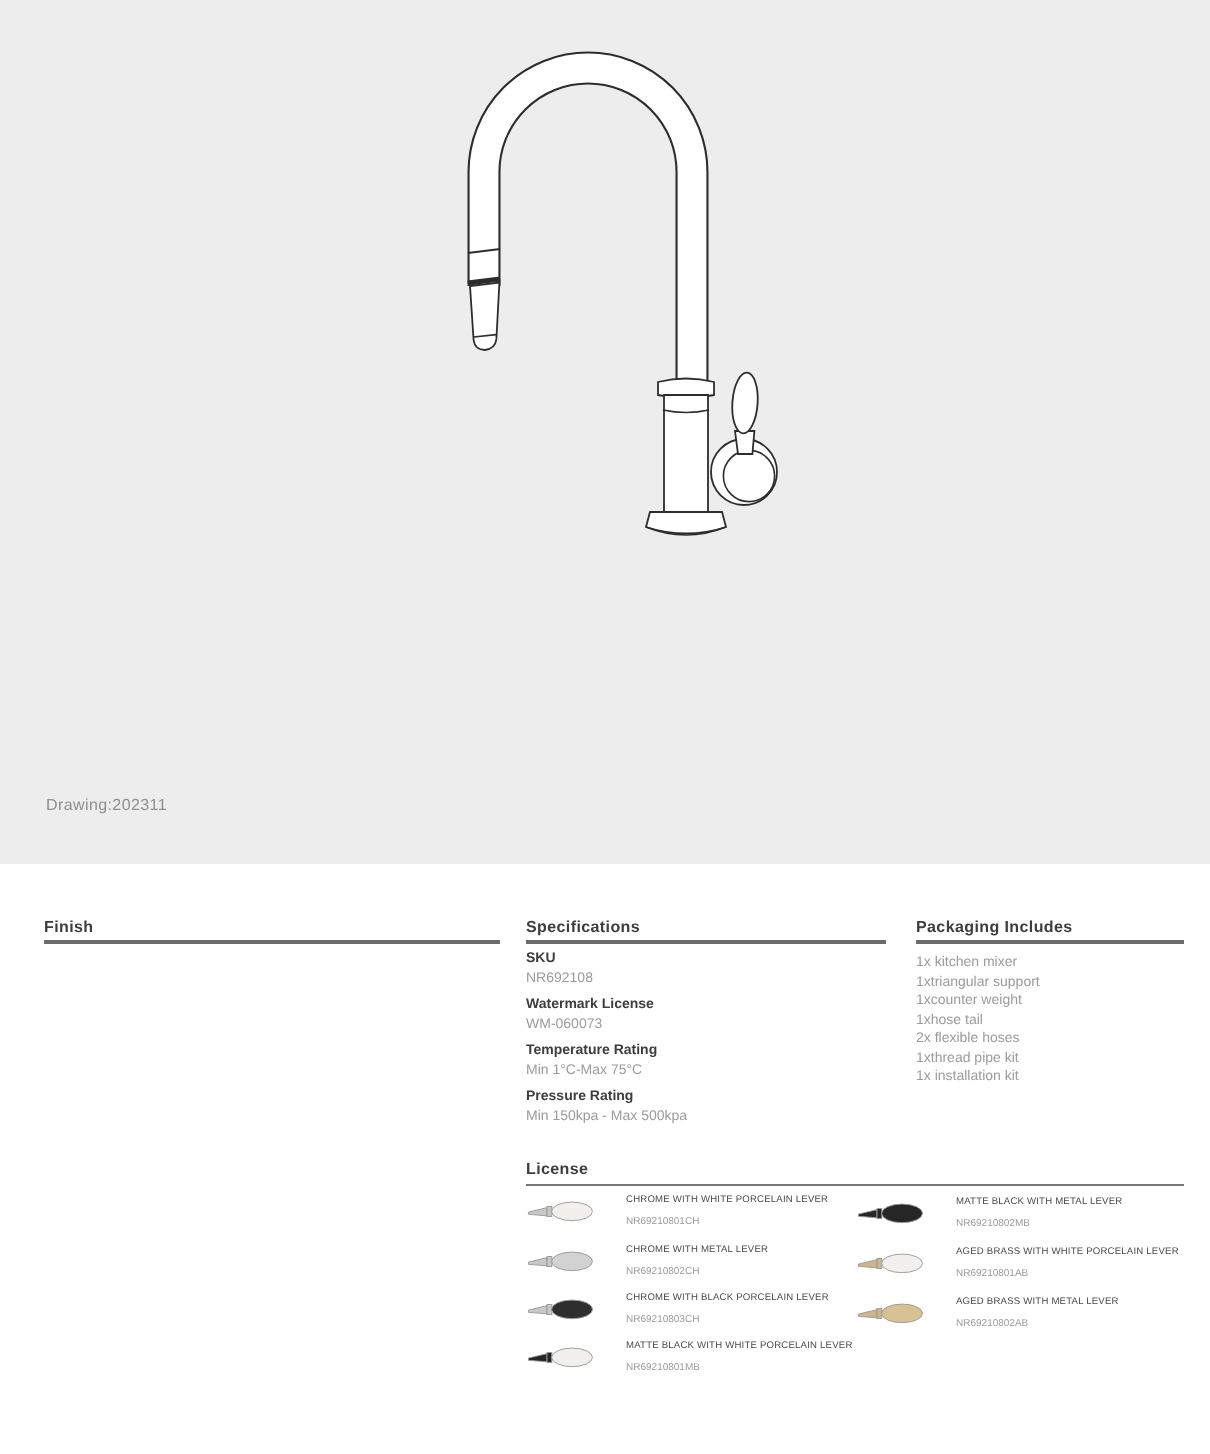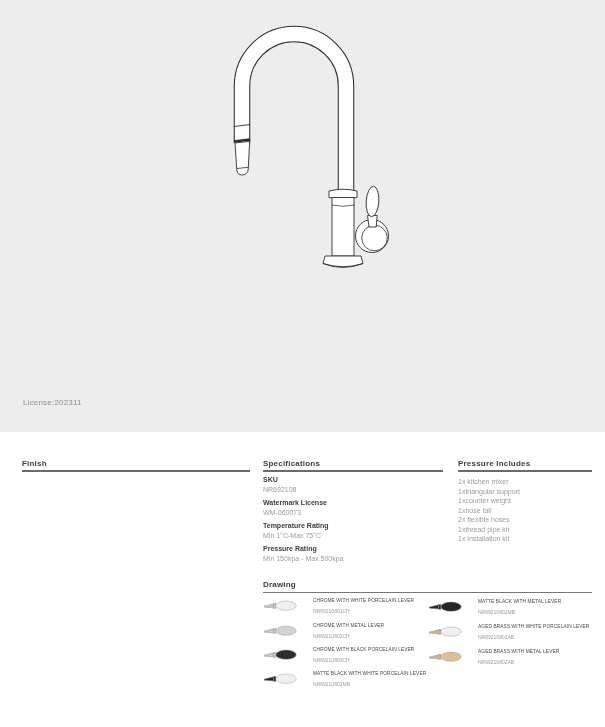--- a/index.html
+++ b/index.html
@@ -48,21 +48,21 @@
 
       <path d="M140,248 L176,248 L178,255.5 Q158,262 138,255.5 Z" fill="#ffffff" stroke="#2d2d2d" stroke-width="0.9"></path>
       <path d="M138,255.5 Q158,263.5 178,255.5" fill="none" stroke="#2d2d2d" stroke-width="0.8"></path>
 
       <circle cx="187" cy="228" r="16.5" fill="#ffffff" stroke="#2d2d2d" stroke-width="0.9"></circle>
       <circle cx="189.5" cy="230" r="12.8" fill="none" stroke="#2d2d2d" stroke-width="0.8"></circle>
 
       <path d="M182.5,207.5 L192.2,207.5 L191.2,219 L184,219 Z" fill="#ffffff" stroke="#2d2d2d" stroke-width="0.9"></path>
       <ellipse cx="187.5" cy="193.5" rx="6.3" ry="15.2" transform="rotate(4 187.5 193.5)" fill="#ffffff" stroke="#2d2d2d" stroke-width="0.9"></ellipse>
     </svg>
-    <div class="versions">License:202311</div>
+    <div class="versions">Drawing:202311</div>
   </div>
 
   <div id="bottom-section">
 
     <div class="hdr" style="left:22px;top:27px;">Finish</div>
     <div class="rule" style="left:22px;top:38px;width:228px;"></div>
 
     <div class="hdr" style="left:263px;top:27px;">Specifications</div>
     <div class="rule" style="left:263px;top:38px;width:180px;"></div>
 
@@ -78,34 +78,34 @@
       <div class="spec-item">
         <div class="spec-label">Temperature Rating</div>
         <div class="spec-value">Min 1°C-Max 75°C</div>
       </div>
       <div class="spec-item">
         <div class="spec-label">Pressure Rating</div>
         <div class="spec-value">Min 150kpa - Max 500kpa</div>
       </div>
     </div>
 
-    <div class="hdr" style="left:458px;top:27px;">Pressure Includes</div>
+    <div class="hdr" style="left:458px;top:27px;">Packaging Includes</div>
     <div class="rule" style="left:458px;top:38px;width:134px;"></div>
 
     <div class="pack-list" style="top:45px;">
       <div class="pack-item">1x kitchen mixer</div>
       <div class="pack-item">1xtriangular support</div>
       <div class="pack-item">1xcounter weight</div>
       <div class="pack-item">1xhose tail</div>
       <div class="pack-item">2x flexible hoses</div>
       <div class="pack-item">1xthread pipe kit</div>
       <div class="pack-item">1x installation kit</div>
     </div>
 
-    <div class="hdr" style="left:263px;top:148px;">Drawing</div>
+    <div class="hdr" style="left:263px;top:148px;">License</div>
     <div class="rule-thin" style="left:263px;top:160px;width:329px;"></div>
 
     <div class="fin-row" style="left:263px;top:165px;width:160px;">
       <svg class="fin-swatch" viewBox="0 0 36 14">
         <polygon points="1,7.6 11,5.2 11,9.6 1,8.8" stroke="#999" stroke-width="0.5" fill="#c8c8c8"></polygon>
         <rect x="11" y="4.6" width="2.6" height="5.4" stroke="#999" stroke-width="0.5" fill="#c8c8c8"></rect>
         <ellipse cx="24.5" cy="7.2" rx="11" ry="5" stroke="#9a9a9a" stroke-width="0.5" fill="#f2f0ec"></ellipse>
       </svg>
       <div class="fin-text">
         <div class="fin-name">CHROME WITH WHITE PORCELAIN LEVER</div>

